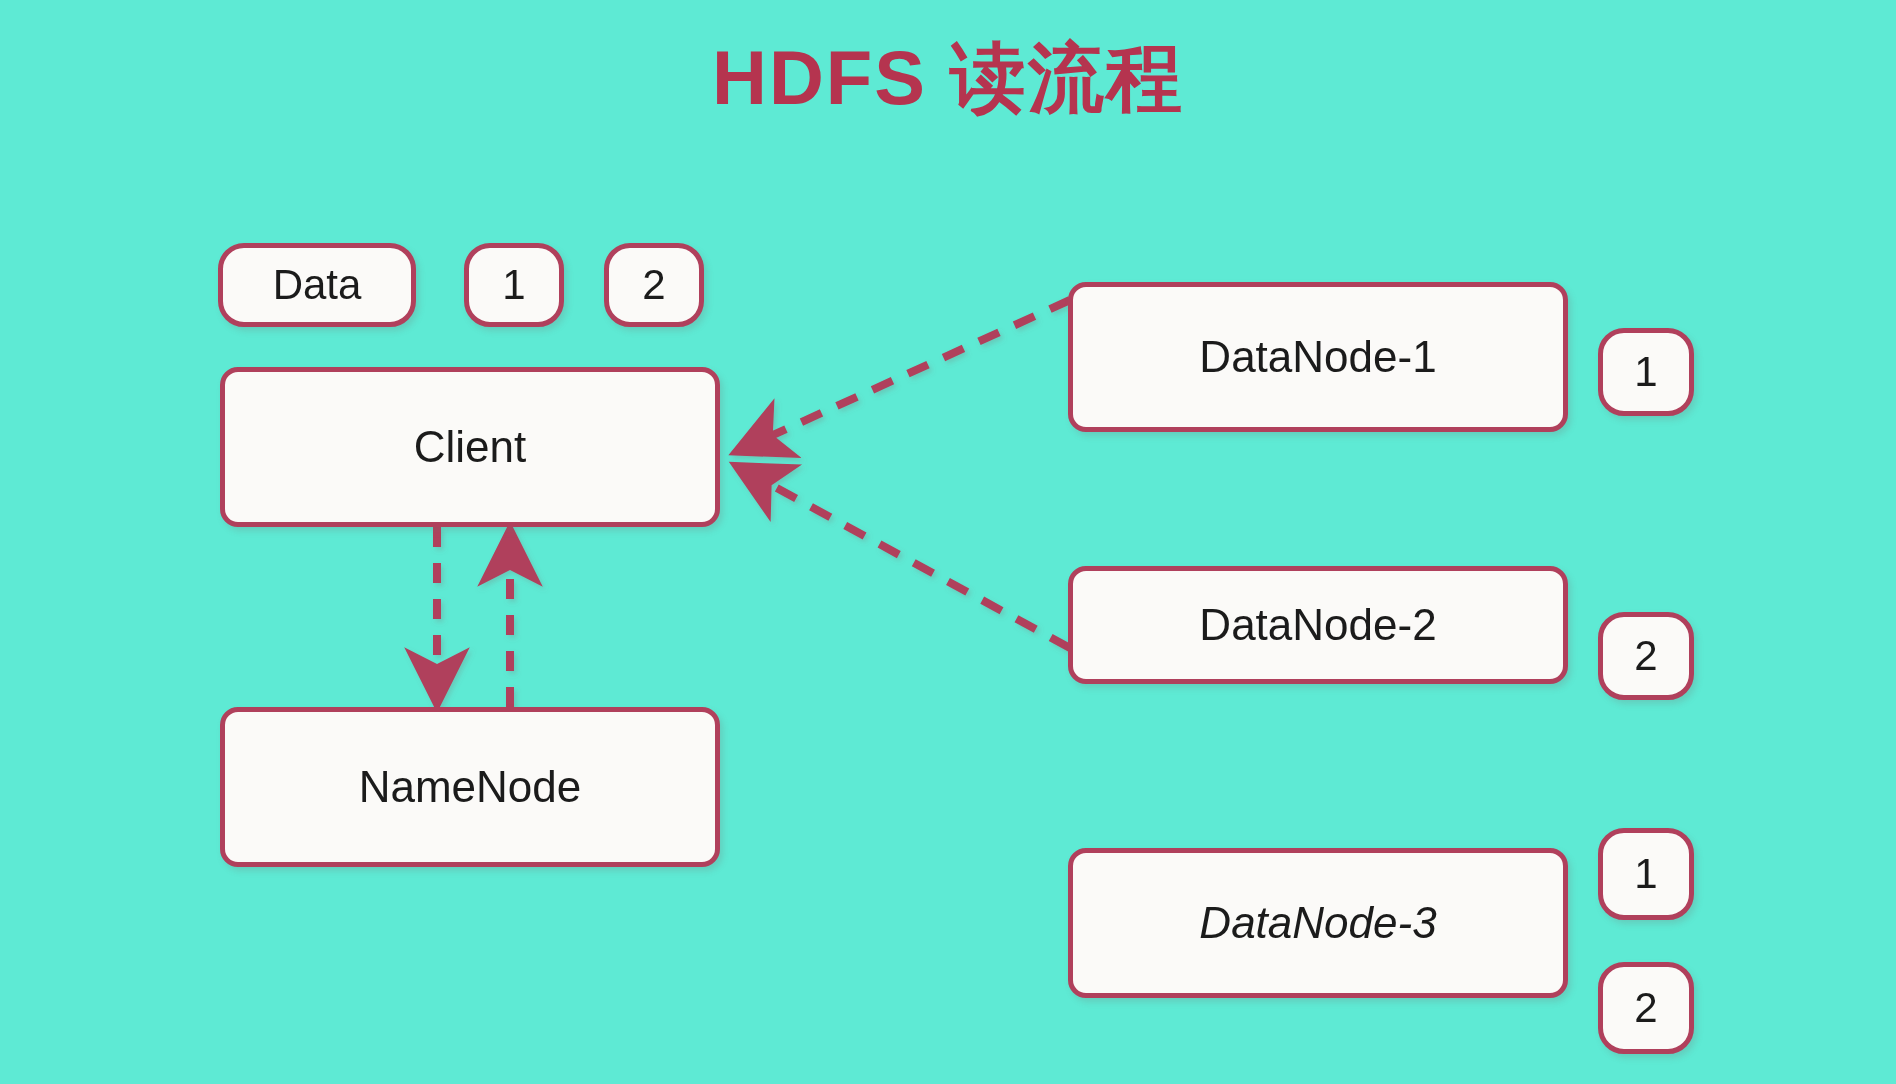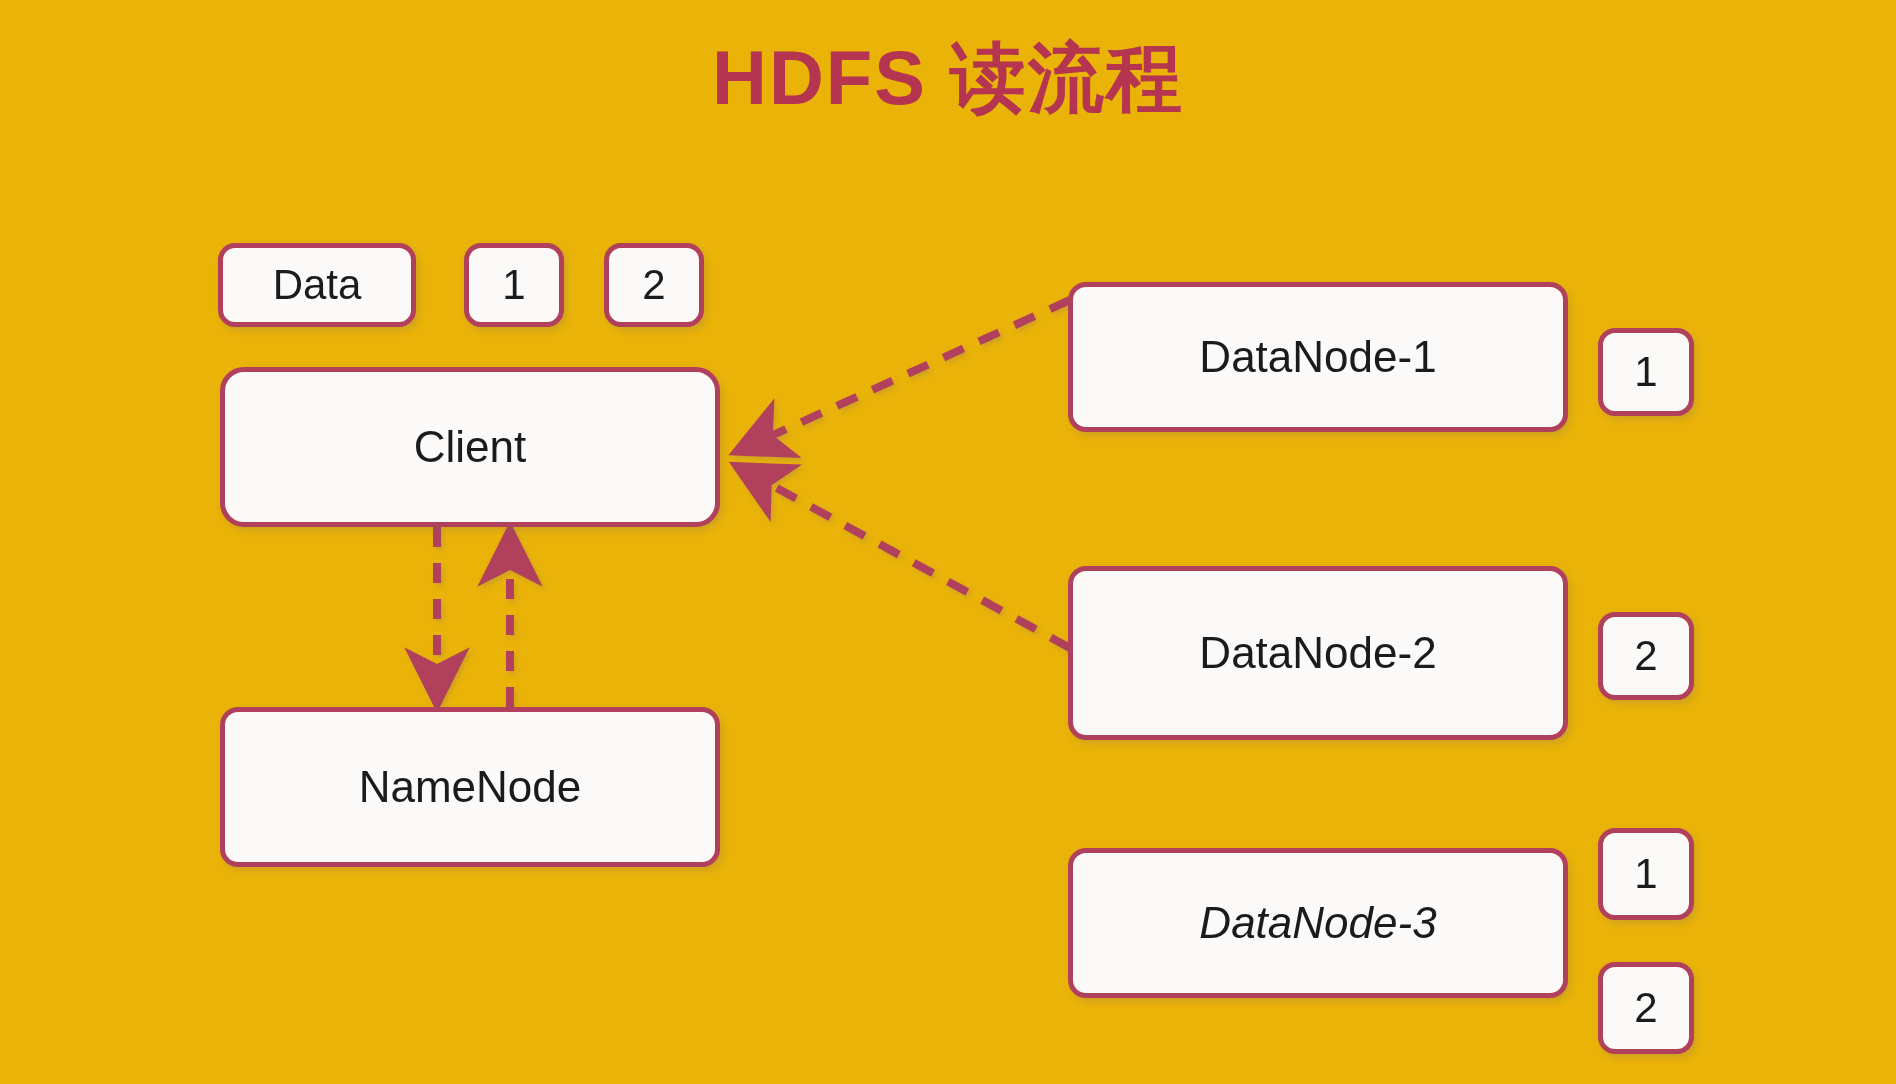--- a/index.html
+++ b/index.html
@@ -4,21 +4,21 @@
 <style>
   html, body {
     margin: 0;
     padding: 0;
     background: #ffffff;
   }
   #stage {
     position: relative;
     width: 1896px;
     height: 1084px;
-    background: #eab308;
+    background: #5eead4;
     overflow: hidden;
     font-family: "Liberation Sans", "DejaVu Sans", sans-serif;
   }
 
   
   #title {
     position: absolute;
     left: 0;
     top: 38px;
     width: 1896px;
@@ -48,34 +48,34 @@
   .node .label {
     font-size: 44px;
     line-height: 1;
     color: #1b1b1b;
     white-space: nowrap;
   }
 
   
   .chip {
     border-width: 5px;
-    border-radius: 17px;
+    border-radius: 26px;
   }
   .chip .label { font-size: 42px; }
 
   
   #box-data      { left: 218px; top: 243px; width: 198px; height: 84px; }
   #box-seq-1     { left: 464px; top: 243px; width: 100px; height: 84px; }
   #box-seq-2     { left: 604px; top: 243px; width: 100px; height: 84px; }
 
-  #box-client    { left: 220px; top: 367px; width: 500px; height: 160px; border-radius: 24px; }
+  #box-client    { left: 220px; top: 367px; width: 500px; height: 160px; }
   #box-namenode  { left: 220px; top: 707px; width: 500px; height: 160px; text-align: right; }
 
   #box-dn1       { left: 1068px; top: 282px; width: 500px; height: 150px; justify-content: center; }
-  #box-dn2       { left: 1068px; top: 566px; width: 500px; height: 174px; }
+  #box-dn2       { left: 1068px; top: 566px; width: 500px; height: 118px; }
   #box-dn3       { left: 1068px; top: 848px; width: 500px; height: 150px; font-style: italic; }
 
   #badge-dn1-1   { left: 1598px; top: 328px; width: 96px; height: 88px; }
   #badge-dn2-2   { left: 1598px; top: 612px; width: 96px; height: 88px; }
   #badge-dn3-1   { left: 1598px; top: 828px; width: 96px; height: 92px; }
   #badge-dn3-2   { left: 1598px; top: 962px; width: 96px; height: 92px; }
 
   
   #arrows {
     position: absolute;

